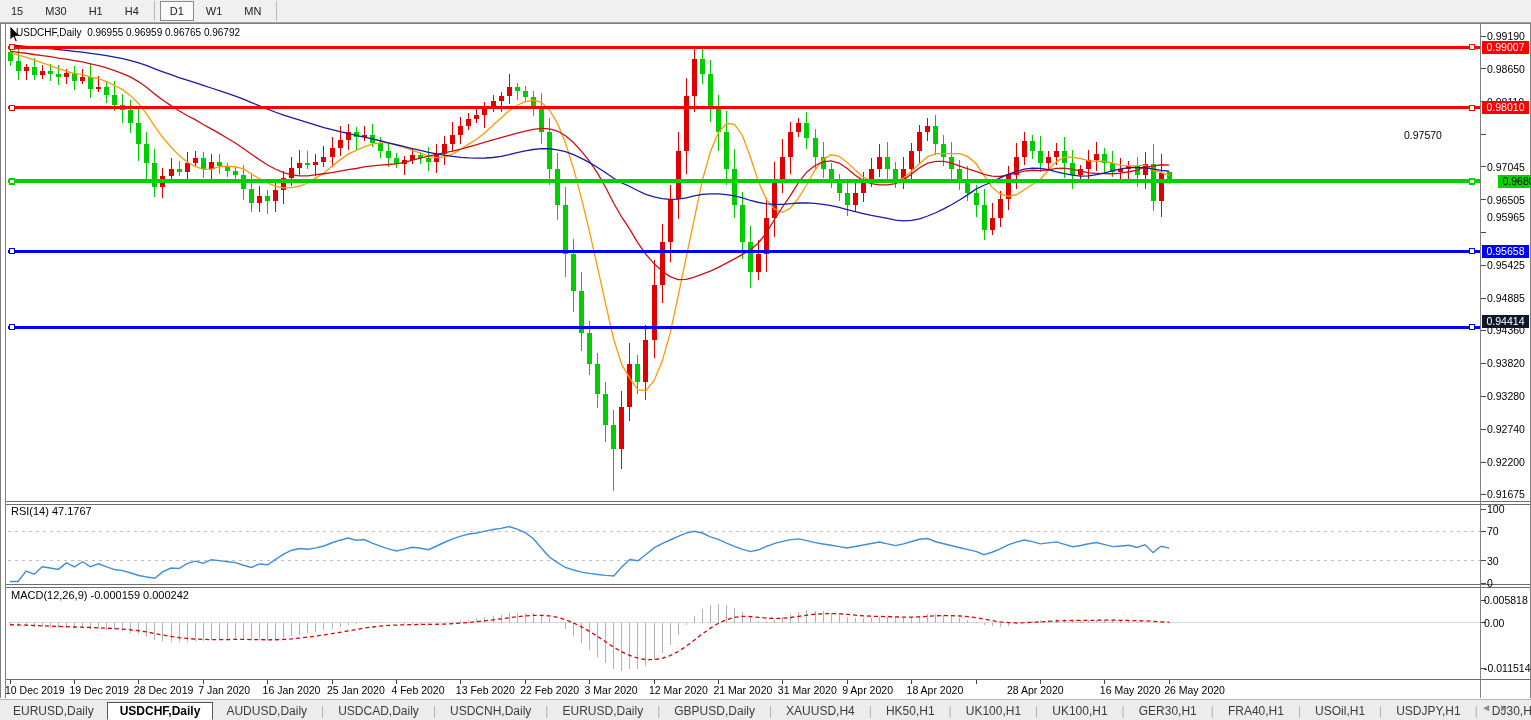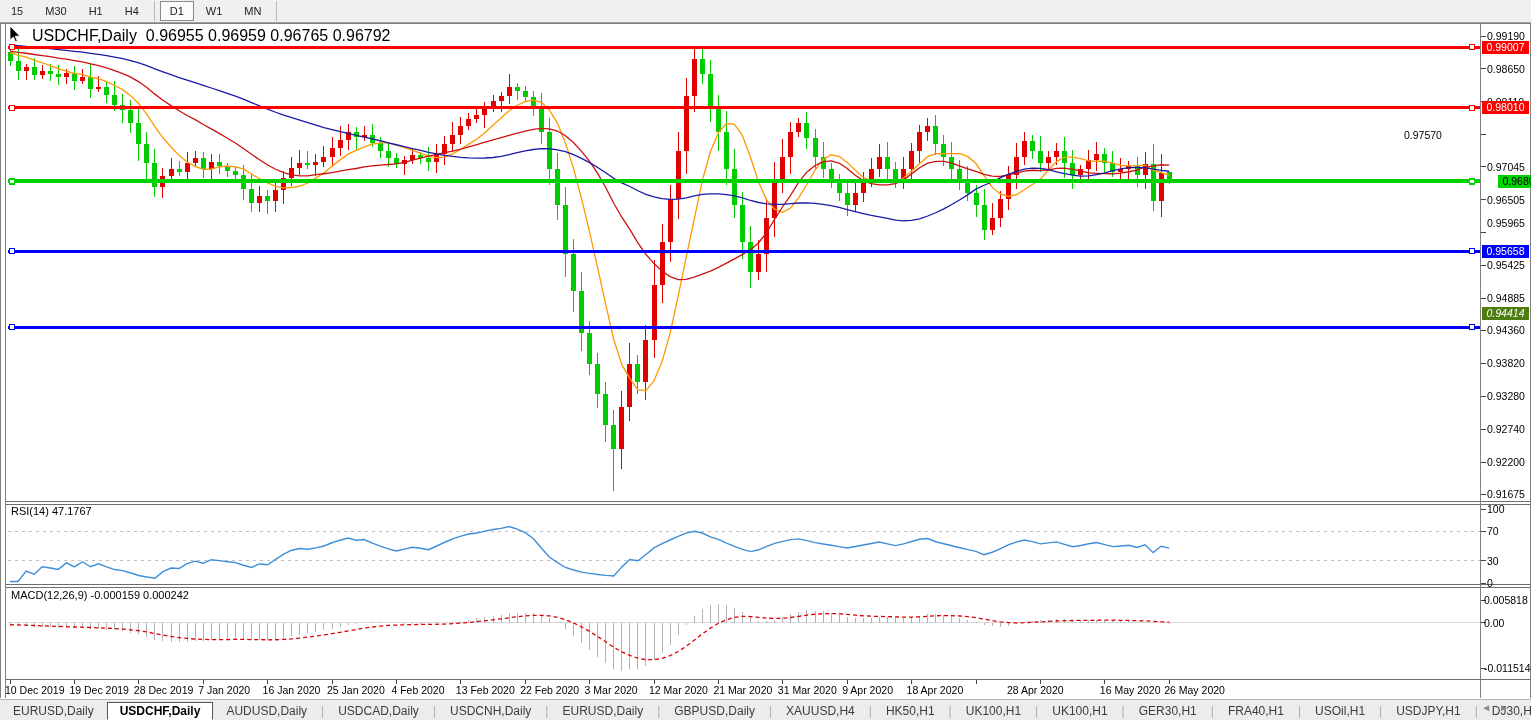--- a/index.html
+++ b/index.html
@@ -8,21 +8,21 @@
   
   #tf-toolbar{position:absolute;left:0;top:0;width:1531px;height:22px;background:#f0f0f0;
       border-bottom:1px solid #a0a0a0;display:flex;align-items:center;font-size:11px;color:#222;}
   .tf-btn{height:18px;line-height:18px;padding:0 9px;margin:0 1px;border:1px solid transparent;cursor:default;}
   .tf-btn.active{background:#fbfbfb;border:1px solid #8a8a8a;}
   .tf-sep{width:1px;height:20px;background:#b9b9b9;margin:0 4px;}
   
   .axis-label{position:absolute;font-size:10.5px;color:#000;white-space:nowrap;}
   .badge{position:absolute;left:1482px;width:47px;height:13px;font-size:10.5px;line-height:13px;
          text-align:center;white-space:nowrap;}
-  #chart-title{position:absolute;left:32px;top:27px;font-size:16px;color:#000;white-space:nowrap;}
+  #chart-title{position:absolute;left:16px;top:27px;font-size:10px;color:#000;white-space:nowrap;}
   .ind-label{position:absolute;left:11px;font-size:11px;color:#000;white-space:nowrap;}
   .date-label{position:absolute;top:684px;font-size:10.5px;color:#000;white-space:nowrap;}
   
   #tab-bar{position:absolute;left:0;top:699px;width:1531px;height:21px;background:#ececec;
       border-top:1px solid #b5b5b5;display:flex;align-items:center;font-size:12px;color:#3c3c3c;}
   .tab{padding:2px 13px;white-space:nowrap;cursor:default;}
   .tab.active{background:#ffffff;border:1px solid #555;border-bottom:1px solid #fff;color:#000;font-weight:bold;padding:1px 12px;}
   .tab-sep{color:#b0b0b0;padding:0 1px;}
   #tab-nav{position:absolute;right:14px;top:702px;font-size:10px;color:#8a8a8a;letter-spacing:8px;}
 </style>
@@ -564,21 +564,21 @@
   <div class="ind-label" style="top:505px;">RSI(14) 47.1767</div>
   <div class="ind-label" style="top:589px;">MACD(12,26,9) -0.000159 0.000242</div>
 
   <div id="overlays">
       <div class="axis-label" style="left: 1487px; top: 30px;">0.99190</div>
       <div class="axis-label" style="left: 1487px; top: 62.9102px;">0.98650</div>
       <div class="axis-label" style="left: 1487px; top: 95.8204px;">0.98110</div>
       <div class="axis-label" style="left: 1404px; top: 128.731px;">0.97570</div>
       <div class="axis-label" style="left: 1487px; top: 160.727px;">0.97045</div>
       <div class="axis-label" style="left: 1487px; top: 193.637px;">0.96505</div>
-      <div class="axis-label" style="left: 1487px; top: 217px; text-align: right;">0.95965</div>
+      <div class="axis-label" style="left: 1487px; top: 211px; text-align: right;">0.95965</div>
       <div class="axis-label" style="left: 1487px; top: 259.457px;">0.95425</div>
       <div class="axis-label" style="left: 1487px; top: 292.367px;">0.94885</div>
       <div class="axis-label" style="left: 1487px; top: 324.363px;">0.94360</div>
       <div class="axis-label" style="left: 1487px; top: 357.273px;">0.93820</div>
       <div class="axis-label" style="left: 1487px; top: 390.184px;">0.93280</div>
       <div class="axis-label" style="left: 1487px; top: 423.094px;">0.92740</div>
       <div class="axis-label" style="left: 1487px; top: 456.004px;">0.92200</div>
       <div class="axis-label" style="left: 1487px; top: 488px; text-align: center;">0.91675</div>
       <div class="axis-label" style="left: 1487px; top: 503px;">100</div>
       <div class="axis-label" style="left: 1487px; top: 525.2px;">70</div>
@@ -603,21 +603,21 @@
       <div class="date-label" style="left: 842.2px;">9 Apr 2020</div>
       <div class="date-label" style="left: 906.6px;">18 Apr 2020</div>
       <div class="date-label" style="left: 1007px;">28 Apr 2020</div>
       <div class="date-label" style="left: 1035.4px; margin-top: 31px;">7 May 2020</div>
       <div class="date-label" style="left: 1099.8px;">16 May 2020</div>
       <div class="date-label" style="left: 1164.2px;">26 May 2020</div>
       <div class="badge" style="top: 40.6529px; background: rgb(255, 0, 0); color: rgb(255, 255, 255);">0.99007</div>
       <div class="badge" style="top: 101.415px; background: rgb(255, 0, 0); color: rgb(255, 255, 255);">0.98010</div>
       <div class="badge" style="top: 174.975px; background: rgb(0, 210, 0); color: rgb(0, 0, 0); margin-left: 16px;">0.96803</div>
       <div class="badge" style="top: 244.757px; background: rgb(0, 0, 255); color: rgb(255, 255, 255);">0.95658</div>
-      <div class="badge" style="top: 307px; background: #4d7c0f; color: rgb(255, 255, 255); font-style: italic;">0.94414</div>
+      <div class="badge" style="top: 315px; background: #0f172a; color: rgb(255, 255, 255);">0.94414</div>
     </div>
 
   <div id="tab-bar">
       <div style="width: 8px;"></div>
       <div class="tab">EURUSD,Daily</div>
       <div class="tab active">USDCHF,Daily</div>
       <div class="tab">AUDUSD,Daily</div>
       <span class="tab-sep">|</span>
       <div class="tab">USDCAD,Daily</div>
       <span class="tab-sep">|</span>

